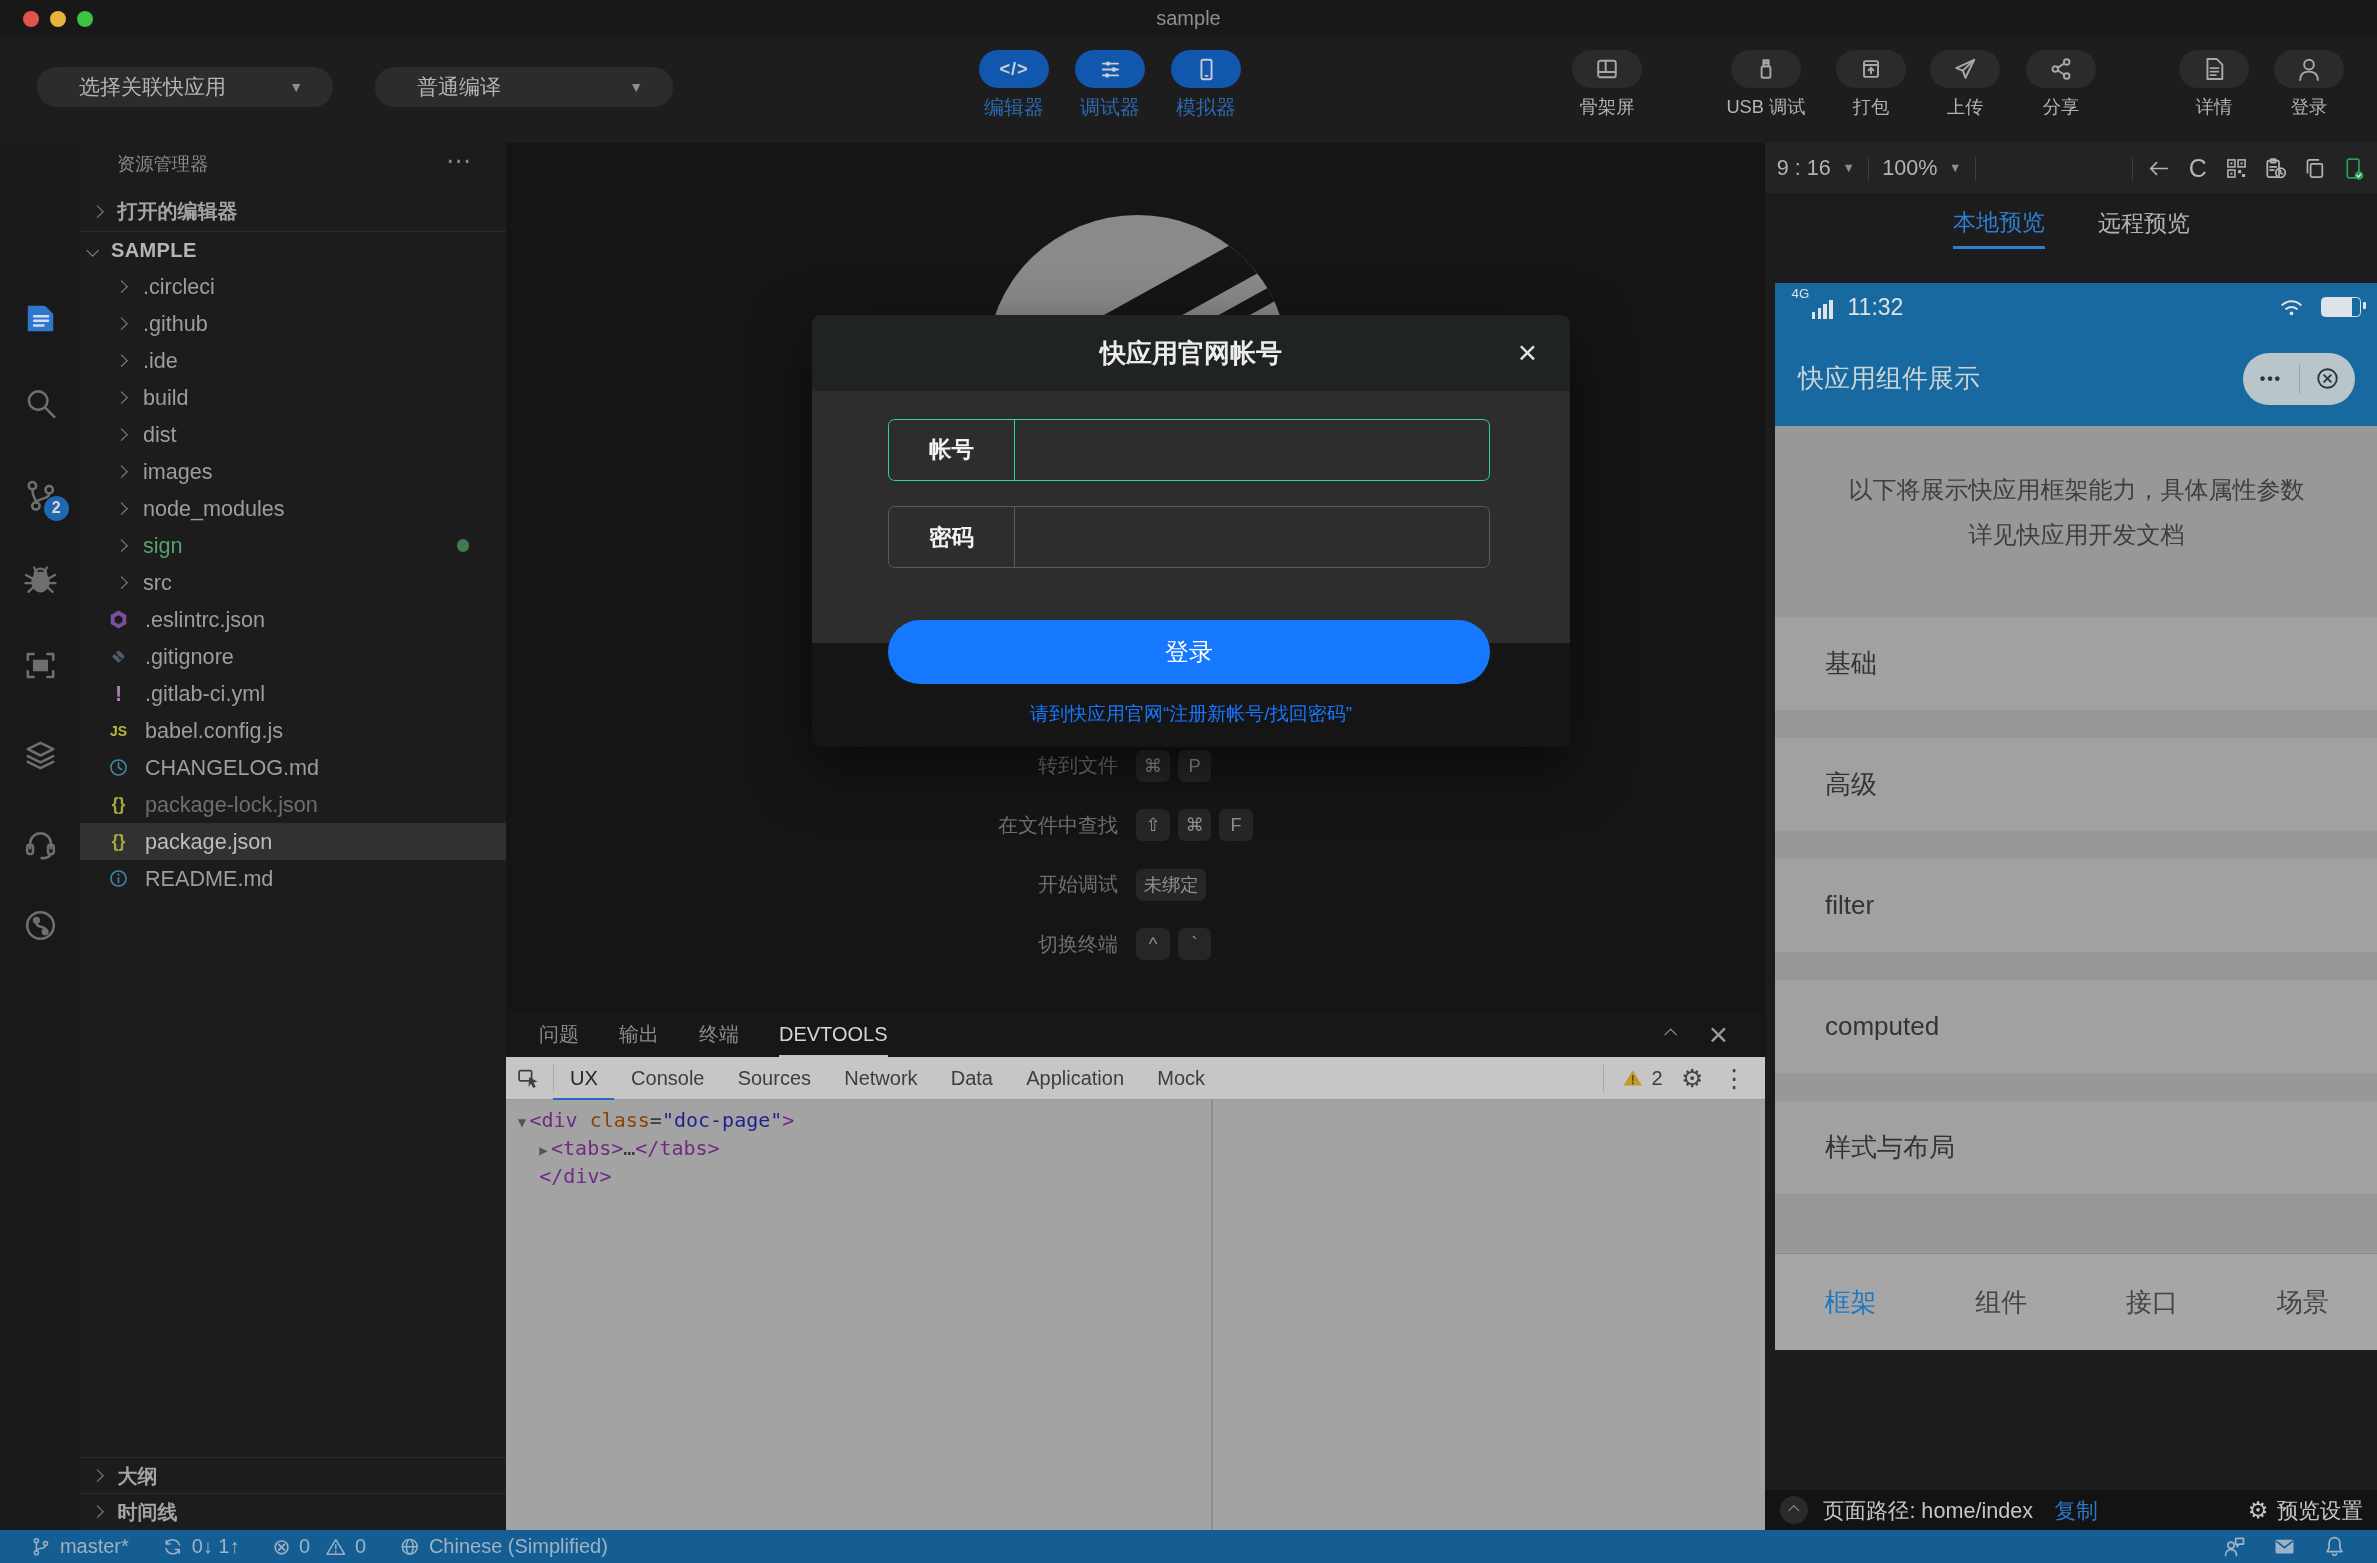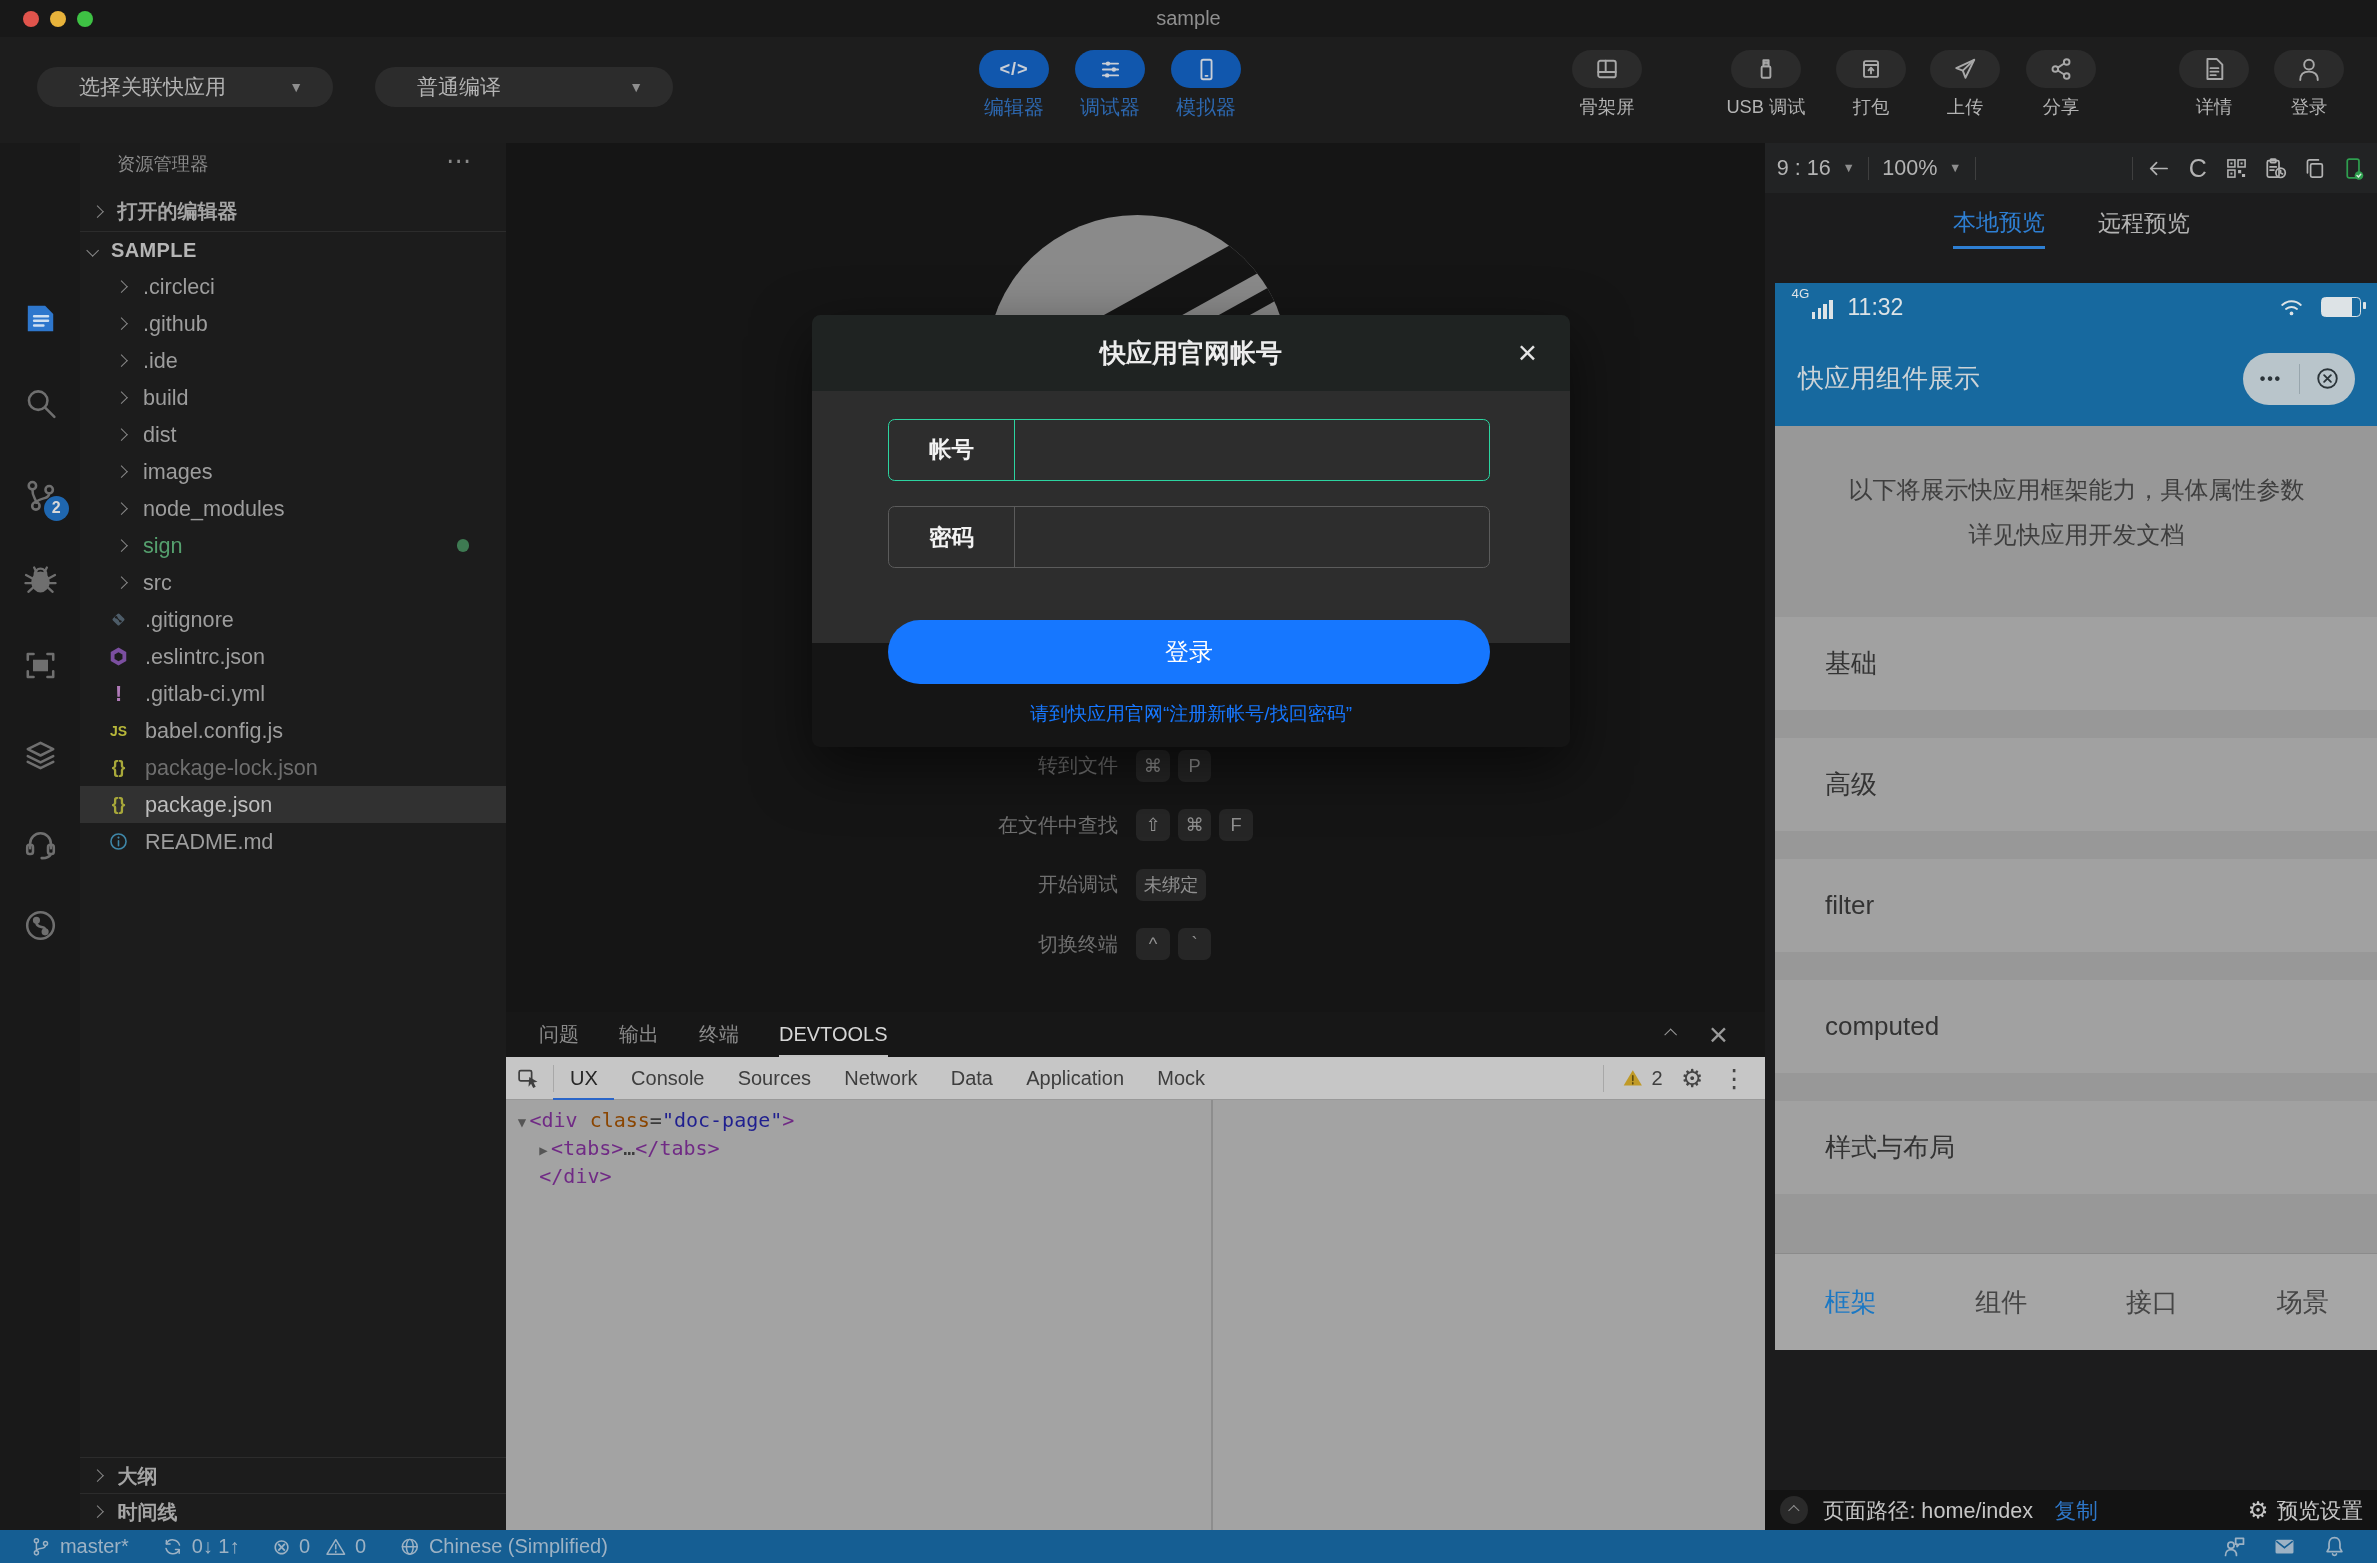--- a/index.html
+++ b/index.html
@@ -432,48 +432,57 @@
           <span class="tname">sign</span>
           <span class="gdot"></span>
         </div>
         <div class="trow">
           <span class="chev r"></span>
           <span class="tname">src</span>
         </div>
         <div class="trow">
           <span class="ficon icon">
             <svg viewBox="0 0 32 32">
+              <path d="M16 3.5 L26.8 9.8 V22.2 L16 28.5 L5.2 22.2 V9.8 Z" fill="#7b4fa0"></path>
+              <path d="M16 10 L21.5 13.2 V19.5 L16 22.7 L10.5 19.5 V13.2 Z" fill="#1c1c1c"></path>
+            </svg>
+          </span>
+          <span class="tname">.eslintrc.json</span>
+        </div>
+        <div class="trow">
+          <span class="ficon icon">
+            <svg viewBox="0 0 32 32">
               <rect x="9.5" y="9.5" width="13" height="13" rx="2" transform="rotate(45 16 16)" fill="#4d5c68"></rect>
               <path d="M12.8 12.8 l5 5" stroke="#1c1c1c" stroke-width="1.6"></path>
               <circle cx="12.8" cy="12.8" r="1.7" fill="#1c1c1c"></circle>
               <circle cx="18.6" cy="18.6" r="1.7" fill="#1c1c1c"></circle>
             </svg>
           </span>
           <span class="tname">.gitignore</span>
         </div>
         <div class="trow">
           <span class="ficon icon">
-            <svg viewBox="0 0 32 32">
-              <path d="M16 3.5 L26.8 9.8 V22.2 L16 28.5 L5.2 22.2 V9.8 Z" fill="#7b4fa0"></path>
-              <path d="M16 10 L21.5 13.2 V19.5 L16 22.7 L10.5 19.5 V13.2 Z" fill="#1c1c1c"></path>
-            </svg>
-          </span>
-          <span class="tname">.eslintrc.json</span>
-        </div>
-        <div class="trow">
-          <span class="ficon icon">
             <span class="tx gitlab-tx">!</span>
           </span>
           <span class="tname">.gitlab-ci.yml</span>
         </div>
         <div class="trow">
           <span class="ficon icon">
             <span class="tx js-tx">JS</span>
           </span>
           <span class="tname">babel.config.js</span>
+        </div>
+        <div class="trow">
+          <span class="ficon icon">
+            <svg viewBox="0 0 32 32" fill="none" stroke="#3f87a8" stroke-width="2.2" stroke-linecap="round">
+              <circle cx="16" cy="16" r="10.5"></circle>
+              <path d="M16 9.5 v6.5 l4.5 3"></path>
+            </svg>
+          </span>
+          <span class="tname">CHANGELOG.md</span>
         </div>
         <div class="trow dim">
           <span class="ficon icon">
             <span class="tx braces-tx">{}</span>
           </span>
           <span class="tname">package-lock.json</span>
         </div>
         <div class="trow sel">
           <span class="ficon icon">
             <span class="tx braces-tx">{}</span>

